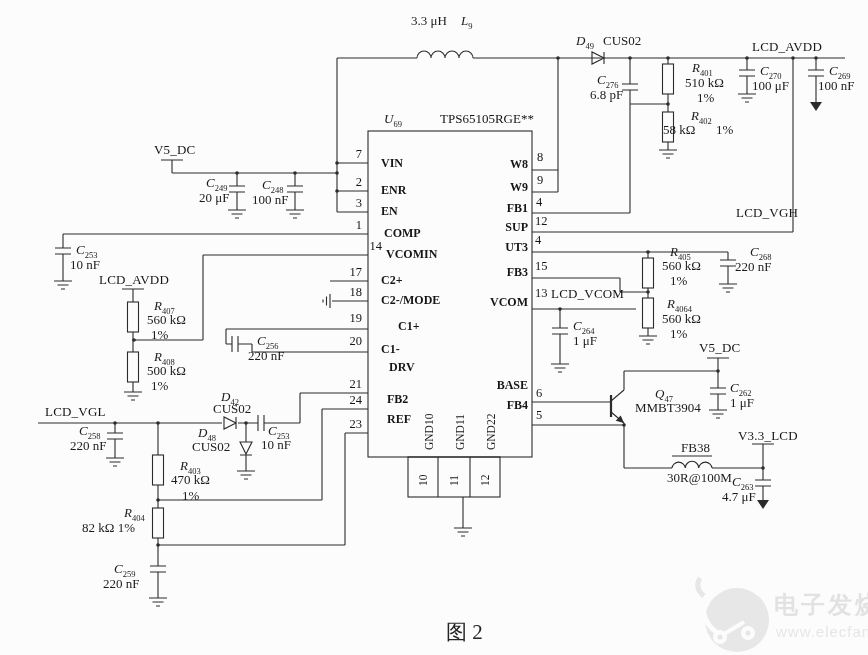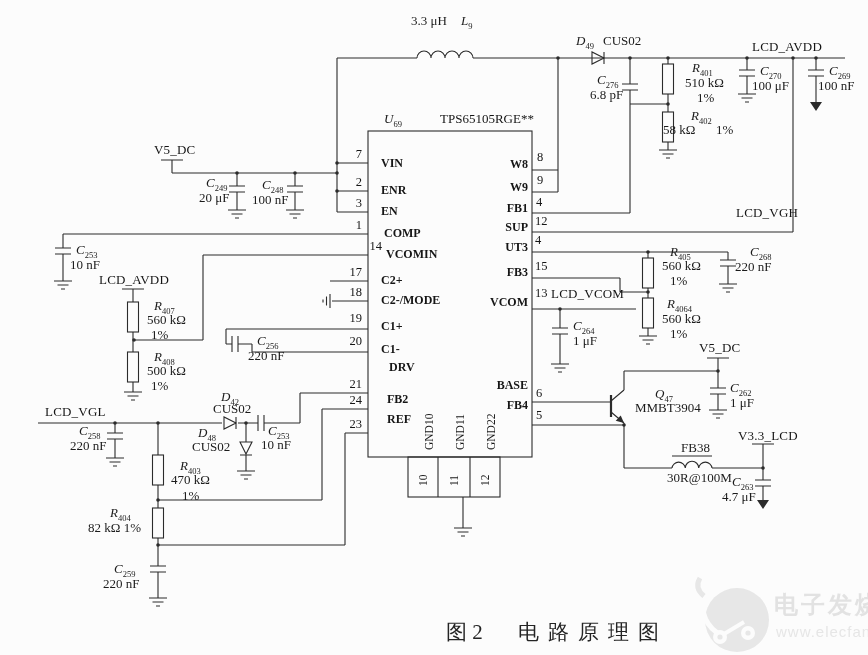--- a/index.html
+++ b/index.html
@@ -223,22 +223,22 @@
 <div class="lbl des" style="left:268px;top:424px"><i>C</i><sub>253</sub></div>
 <div class="lbl" style="left:261px;top:438px">10 nF</div>
 
 <div class="lbl des" style="left:257px;top:334px"><i>C</i><sub>256</sub></div>
 <div class="lbl" style="left:248px;top:349px">220 nF</div>
 
 <div class="lbl des" style="left:180px;top:459px"><i>R</i><sub>403</sub></div>
 <div class="lbl" style="left:171px;top:473px">470 kΩ</div>
 <div class="lbl" style="left:182px;top:489px">1%</div>
 
-<div class="lbl des" style="left:110px;top:506px"><i>R</i><sub>404</sub></div>
-<div class="lbl" style="left:88px;top:521px">82 kΩ  1%</div>
+<div class="lbl des" style="left:124px;top:506px"><i>R</i><sub>404</sub></div>
+<div class="lbl" style="left:82px;top:521px">82 kΩ  1%</div>
 
 <div class="lbl des" style="left:114px;top:562px"><i>C</i><sub>259</sub></div>
 <div class="lbl" style="left:103px;top:577px">220 nF</div>
 
 <div class="lbl des" style="left:670px;top:245px"><i>R</i><sub>405</sub></div>
 <div class="lbl" style="left:662px;top:259px">560 kΩ</div>
 <div class="lbl" style="left:670px;top:274px">1%</div>
 
 <div class="lbl des" style="left:750px;top:245px"><i>C</i><sub>268</sub></div>
 <div class="lbl" style="left:735px;top:260px">220 nF</div>
@@ -268,21 +268,21 @@
 <div class="lbl des" style="left:732px;top:475px"><i>C</i><sub>263</sub></div>
 <div class="lbl" style="left:722px;top:490px">4.7 μF</div>
 
 <div class="lbl pname" style="left:381px;top:157px">VIN</div>
 <div class="lbl pname" style="left:381px;top:184px">ENR</div>
 <div class="lbl pname" style="left:381px;top:205px">EN</div>
 <div class="lbl pname" style="left:384px;top:227px">COMP</div>
 <div class="lbl pname" style="left:386px;top:248px">VCOMIN</div>
 <div class="lbl pname" style="left:381px;top:274px">C2+</div>
 <div class="lbl pname" style="left:381px;top:294px">C2-/MODE</div>
-<div class="lbl pname" style="left:381px;top:320px">C1+</div>
+<div class="lbl pname" style="left:398px;top:320px">C1+</div>
 <div class="lbl pname" style="left:381px;top:343px">C1-</div>
 <div class="lbl pname" style="left:389px;top:361px">DRV</div>
 <div class="lbl pname" style="left:387px;top:393px">FB2</div>
 <div class="lbl pname" style="left:387px;top:413px">REF</div>
 
 <div class="lbl pnum pnl" style="left:344px;top:148px">7</div>
 <div class="lbl pnum pnl" style="left:344px;top:176px">2</div>
 <div class="lbl pnum pnl" style="left:344px;top:197px">3</div>
 <div class="lbl pnum pnl" style="left:344px;top:219px">1</div>
 <div class="lbl pnum pnl" style="left:364px;top:240px">14</div>
@@ -308,18 +308,17 @@
 <div class="lbl pnum" style="left:537px;top:174px">9</div>
 <div class="lbl pnum" style="left:536px;top:196px">4</div>
 <div class="lbl pnum" style="left:535px;top:215px">12</div>
 <div class="lbl pnum" style="left:535px;top:234px">4</div>
 <div class="lbl pnum" style="left:535px;top:260px">15</div>
 <div class="lbl pnum" style="left:535px;top:287px">13</div>
 <div class="lbl pnum" style="left:536px;top:387px">6</div>
 <div class="lbl pnum" style="left:536px;top:409px">5</div>
 
 <div class="lbl cap" style="left:446px;top:622px">图 2</div>
-<div class="lbl cap cap2" style="left:518px;top:622px">电路原理图</div>
 
 <div class="lbl wm1" style="left:774px;top:593px">电子发烧友</div>
 <div class="lbl wm2" style="left:776px;top:624px">www.elecfans.com</div>
 
 </div>
 
 </body></html>

